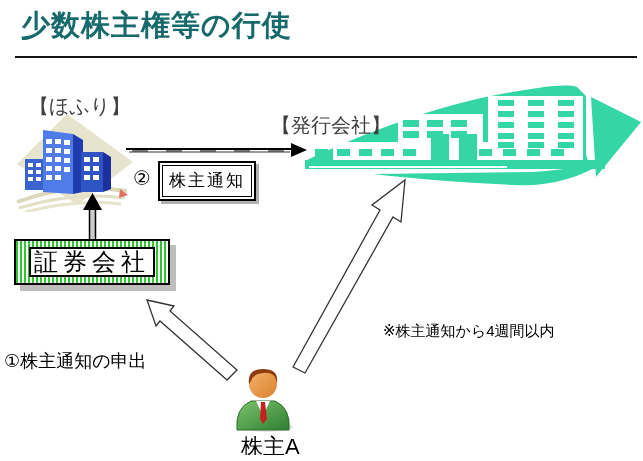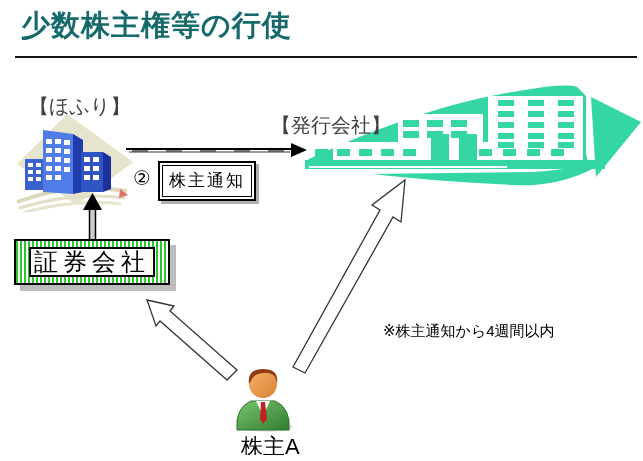--- a/index.html
+++ b/index.html
@@ -158,20 +158,21 @@
 
   <div class="abs step2-number">②</div>
   <div class="abs notice-box">
     <div class="notice-box-inner">株主通知</div>
   </div>
 
   <div class="abs securities-box">
     <div class="securities-inner">証券会社</div>
   </div>
 
+  <div class="abs step1-label">①株主通知の申出</div>
   <div class="abs step3-note">※株主通知から4週間以内</div>
 
   <svg class="abs clipart" style="left:231px;top:364px;" width="64" height="68" viewBox="0 0 64 68">
     <defs>
       <linearGradient id="gj" x1="0" y1="0" x2="1" y2="1">
         <stop offset="0" stop-color="#7cc46c"></stop>
           <stop offset="1" stop-color="#2e7d32"></stop>
       </linearGradient>
       <linearGradient id="gf" x1="0" y1="0" x2="1" y2="1">
         <stop offset="0" stop-color="#f6b26b"></stop>

